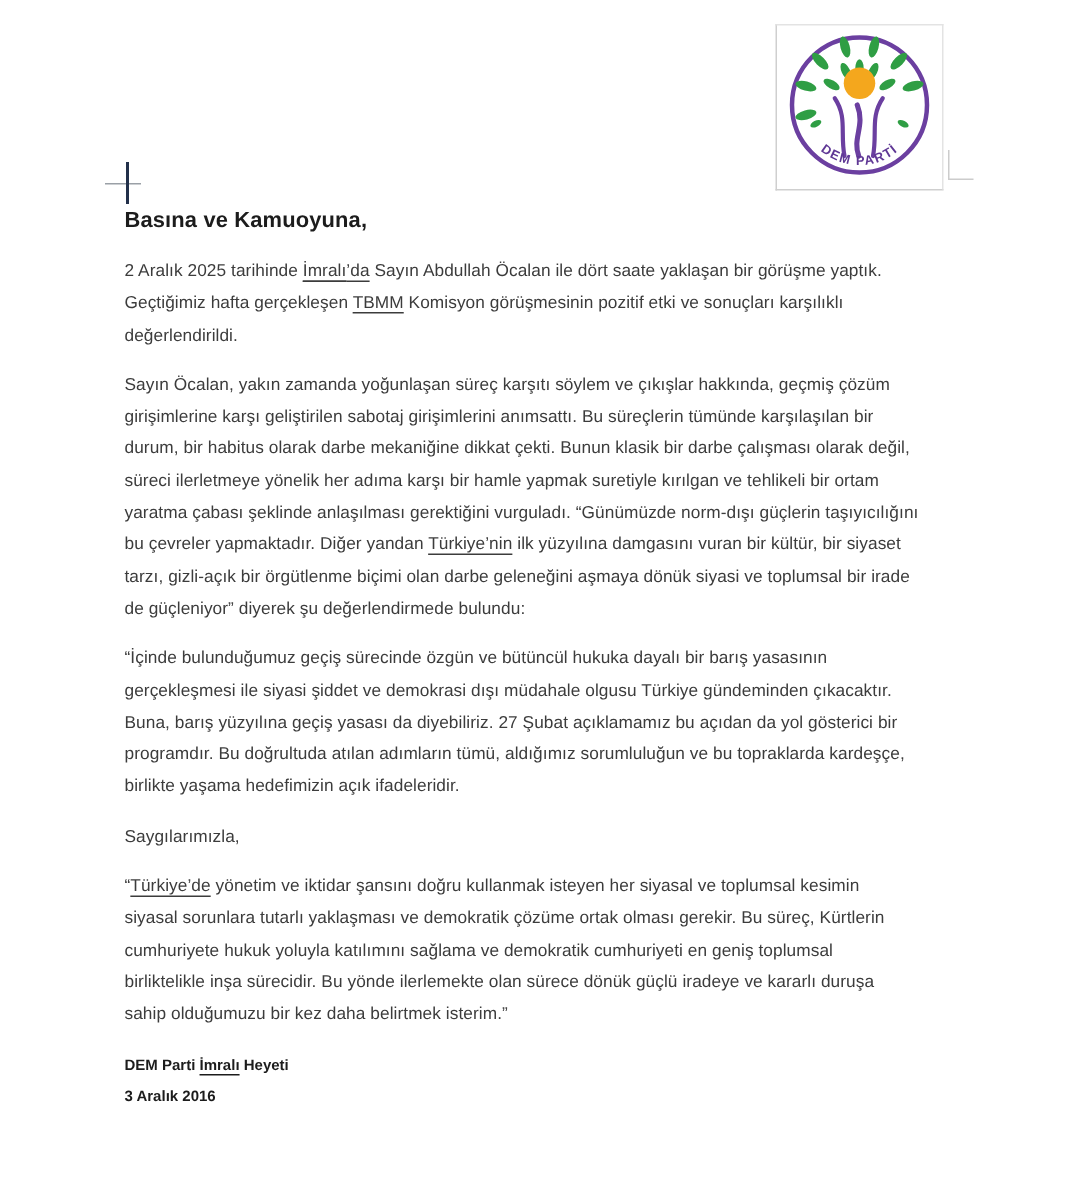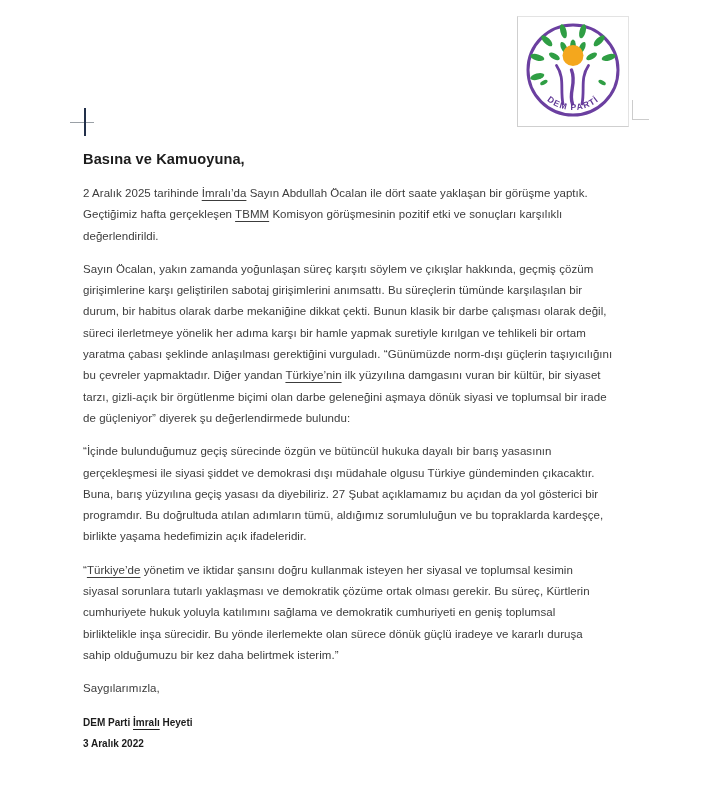--- a/index.html
+++ b/index.html
@@ -12,21 +12,21 @@
   .caret-v{position:absolute;left:84px;top:108px;width:2px;height:28px;background:#22304a;}
   
   .logo-box{
     position:absolute;left:517px;top:16px;width:110px;height:109px;background:#ffffff;
     border:1px solid #e3e3e3;border-left-color:#cfcfcf;border-bottom-color:#cfcfcf;
   }
   .logo-box svg{display:block;width:110px;height:109px;}
   .handle-v{position:absolute;left:632px;top:100px;width:1px;height:20px;background:#cccccc;}
   .handle-h{position:absolute;left:632px;top:119px;width:17px;height:1px;background:#cccccc;}
   
-  .content{position:absolute;left:83px;top:148px;width:625px;color:#3c3c3c;}
+  .content{position:absolute;left:83px;top:136px;width:625px;color:#3c3c3c;}
   .heading{
     font-size:14.6px;font-weight:bold;color:#1c1c1c;line-height:22px;
     margin:0 0 13px 0;letter-spacing:.1px;
   }
   .para{
     font-size:11.5px;line-height:21.3px;margin:0 0 12px 0;
     white-space:pre-line;letter-spacing:.05px;
   }
   .sig{font-size:10px;font-weight:bold;color:#1c1c1c;line-height:21.5px;margin:0;}
   .squiggle{
@@ -91,23 +91,23 @@
 süreci ilerletmeye yönelik her adıma karşı bir hamle yapmak suretiyle kırılgan ve tehlikeli bir ortam
 yaratma çabası şeklinde anlaşılması gerektiğini vurguladı. “Günümüzde norm-dışı güçlerin taşıyıcılığını
 bu çevreler yapmaktadır. Diğer yandan <span class="squiggle">Türkiye’nin</span> ilk yüzyılına damgasını vuran bir kültür, bir siyaset
 tarzı, gizli-açık bir örgütlenme biçimi olan darbe geleneğini aşmaya dönük siyasi ve toplumsal bir irade
 de güçleniyor” diyerek şu değerlendirmede bulundu:</p>
     <p class="para">“İçinde bulunduğumuz geçiş sürecinde özgün ve bütüncül hukuka dayalı bir barış yasasının
 gerçekleşmesi ile siyasi şiddet ve demokrasi dışı müdahale olgusu Türkiye gündeminden çıkacaktır.
 Buna, barış yüzyılına geçiş yasası da diyebiliriz. 27 Şubat açıklamamız bu açıdan da yol gösterici bir
 programdır. Bu doğrultuda atılan adımların tümü, aldığımız sorumluluğun ve bu topraklarda kardeşçe,
 birlikte yaşama hedefimizin açık ifadeleridir.</p>
+    <p class="para">Saygılarımızla,</p>
     <p class="para spellcheck">“<span class="squiggle">Türkiye’de</span> yönetim ve iktidar şansını doğru kullanmak isteyen her siyasal ve toplumsal kesimin
 siyasal sorunlara tutarlı yaklaşması ve demokratik çözüme ortak olması gerekir. Bu süreç, Kürtlerin
 cumhuriyete hukuk yoluyla katılımını sağlama ve demokratik cumhuriyeti en geniş toplumsal
 birliktelikle inşa sürecidir. Bu yönde ilerlemekte olan sürece dönük güçlü iradeye ve kararlı duruşa
 sahip olduğumuzu bir kez daha belirtmek isterim.”</p>
-    <p class="para">Saygılarımızla,</p>
     <p class="sig spellcheck">DEM Parti <span class="squiggle">İmralı</span> Heyeti</p>
-    <p class="sig">3 Aralık 2022</p>
+    <p class="sig">3 Aralık 2016</p>
   </div>
 
 </div>
 
 </body></html>

